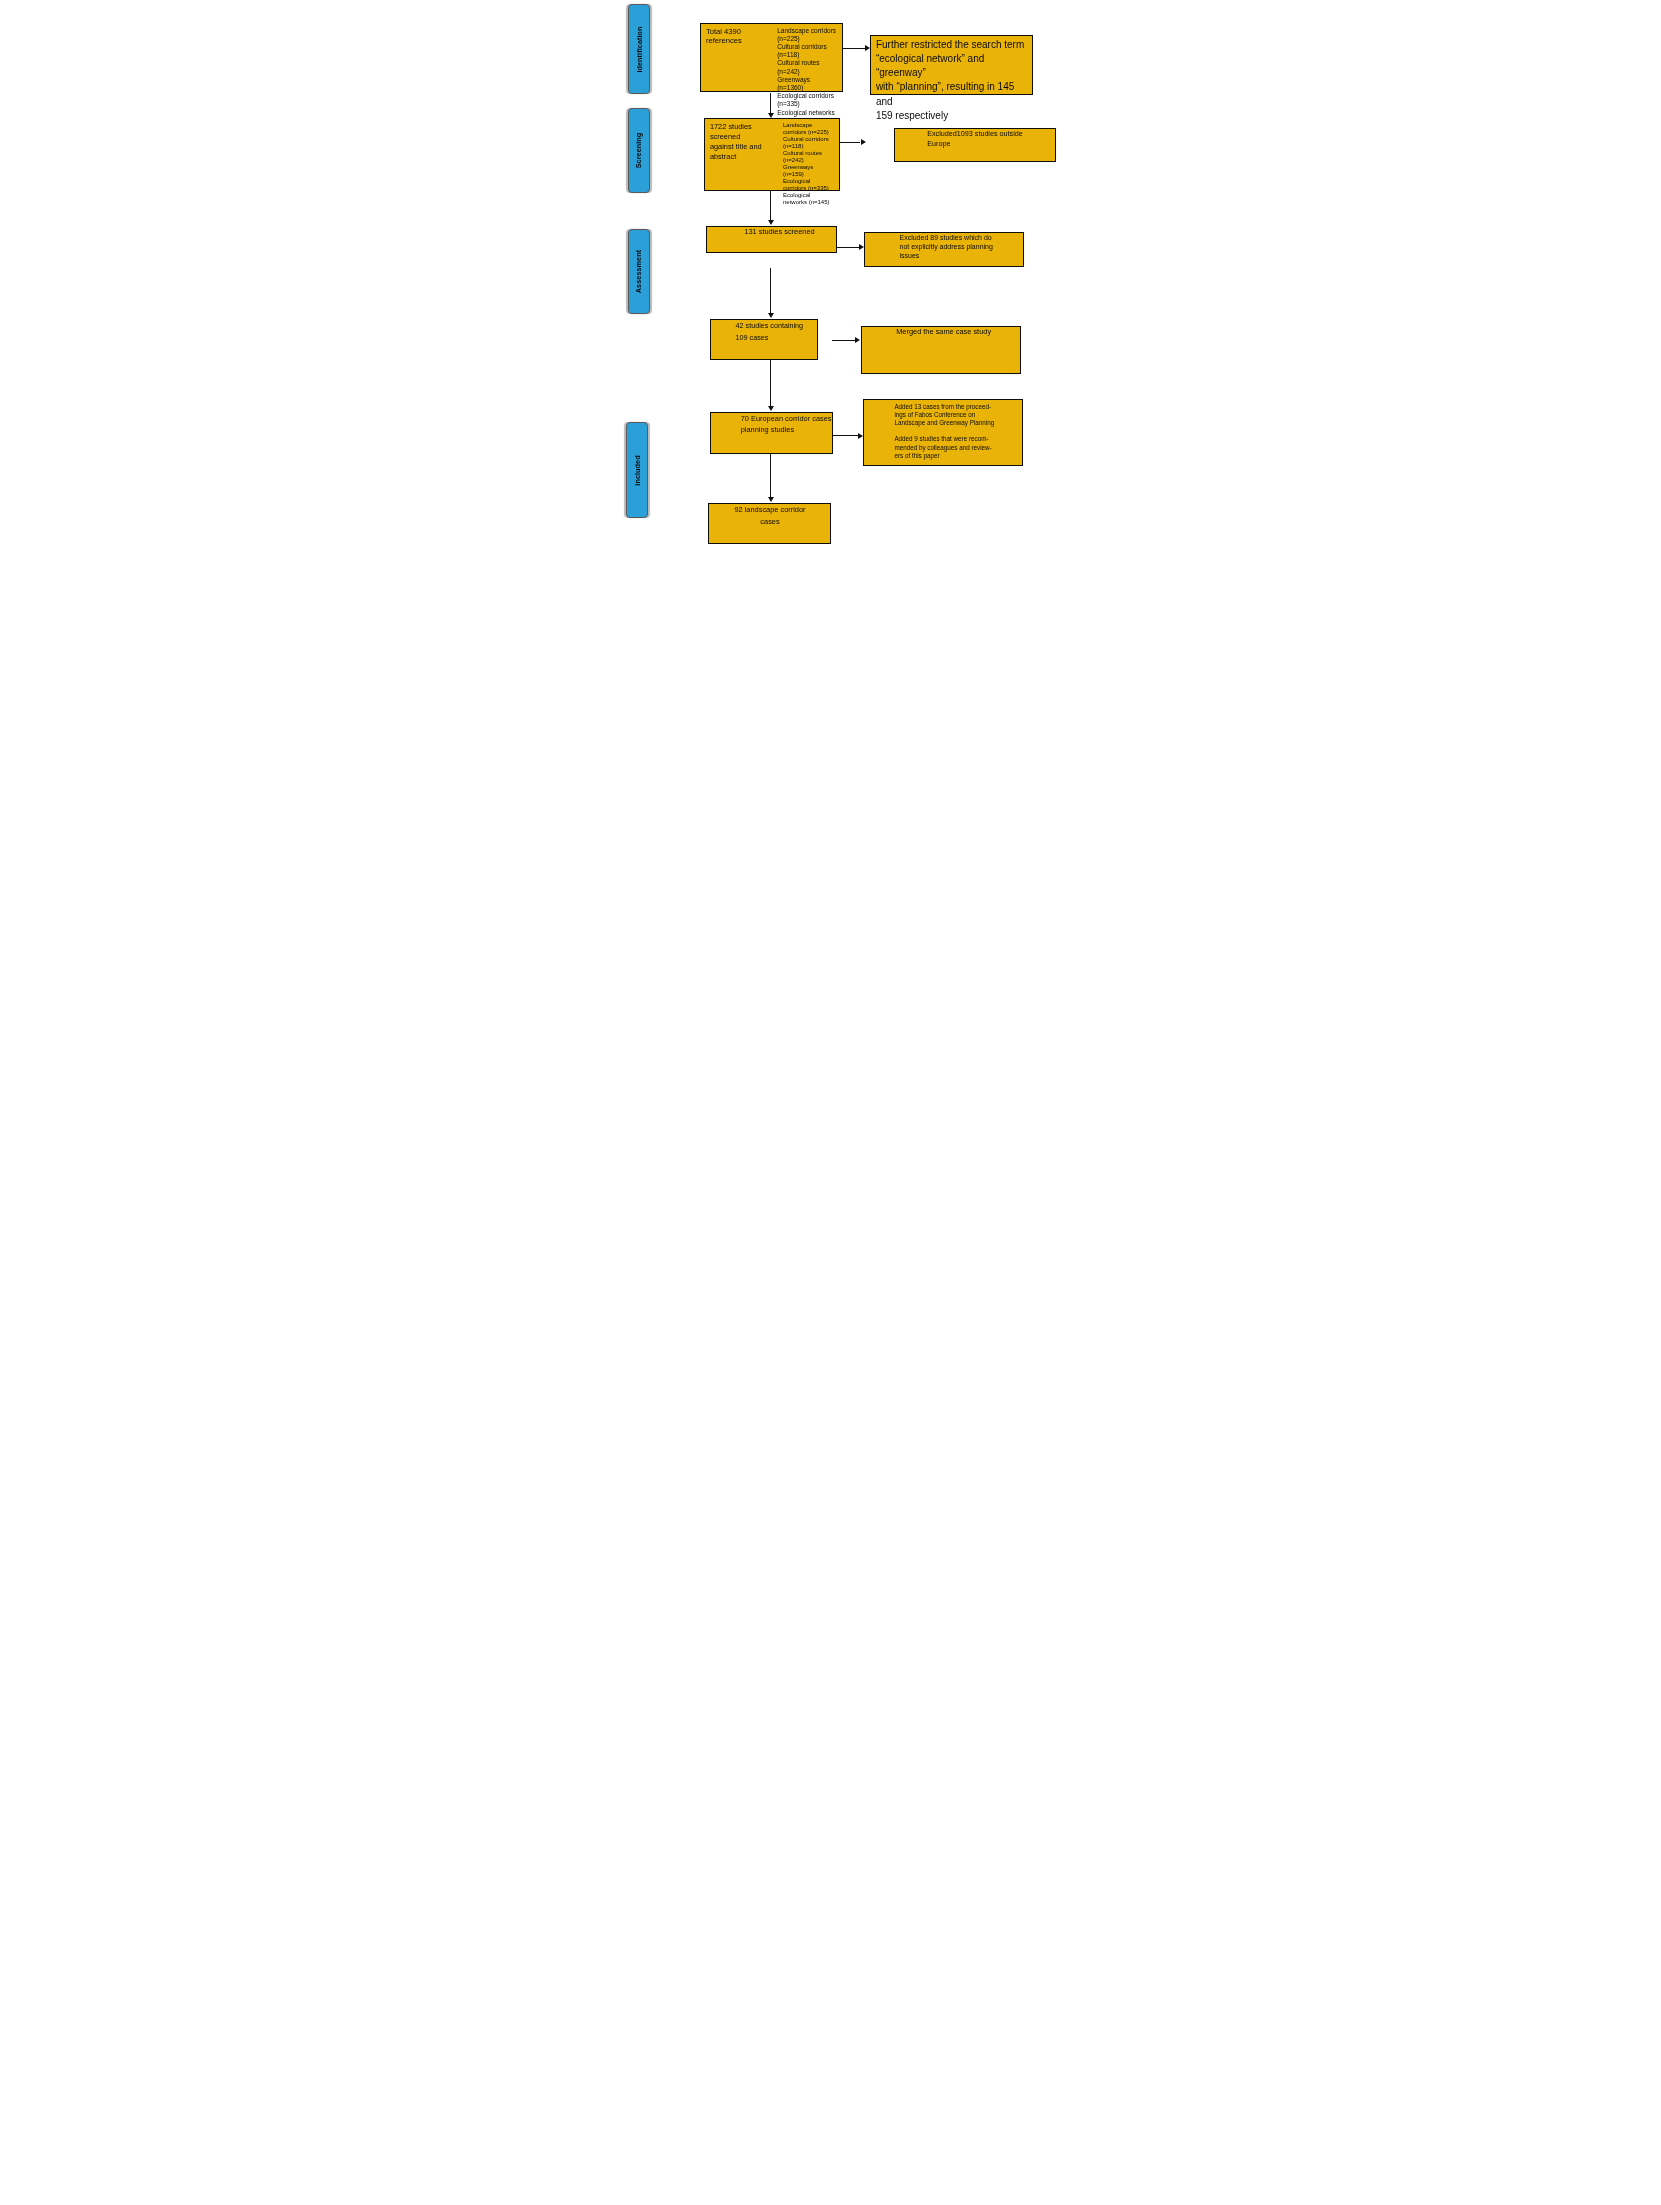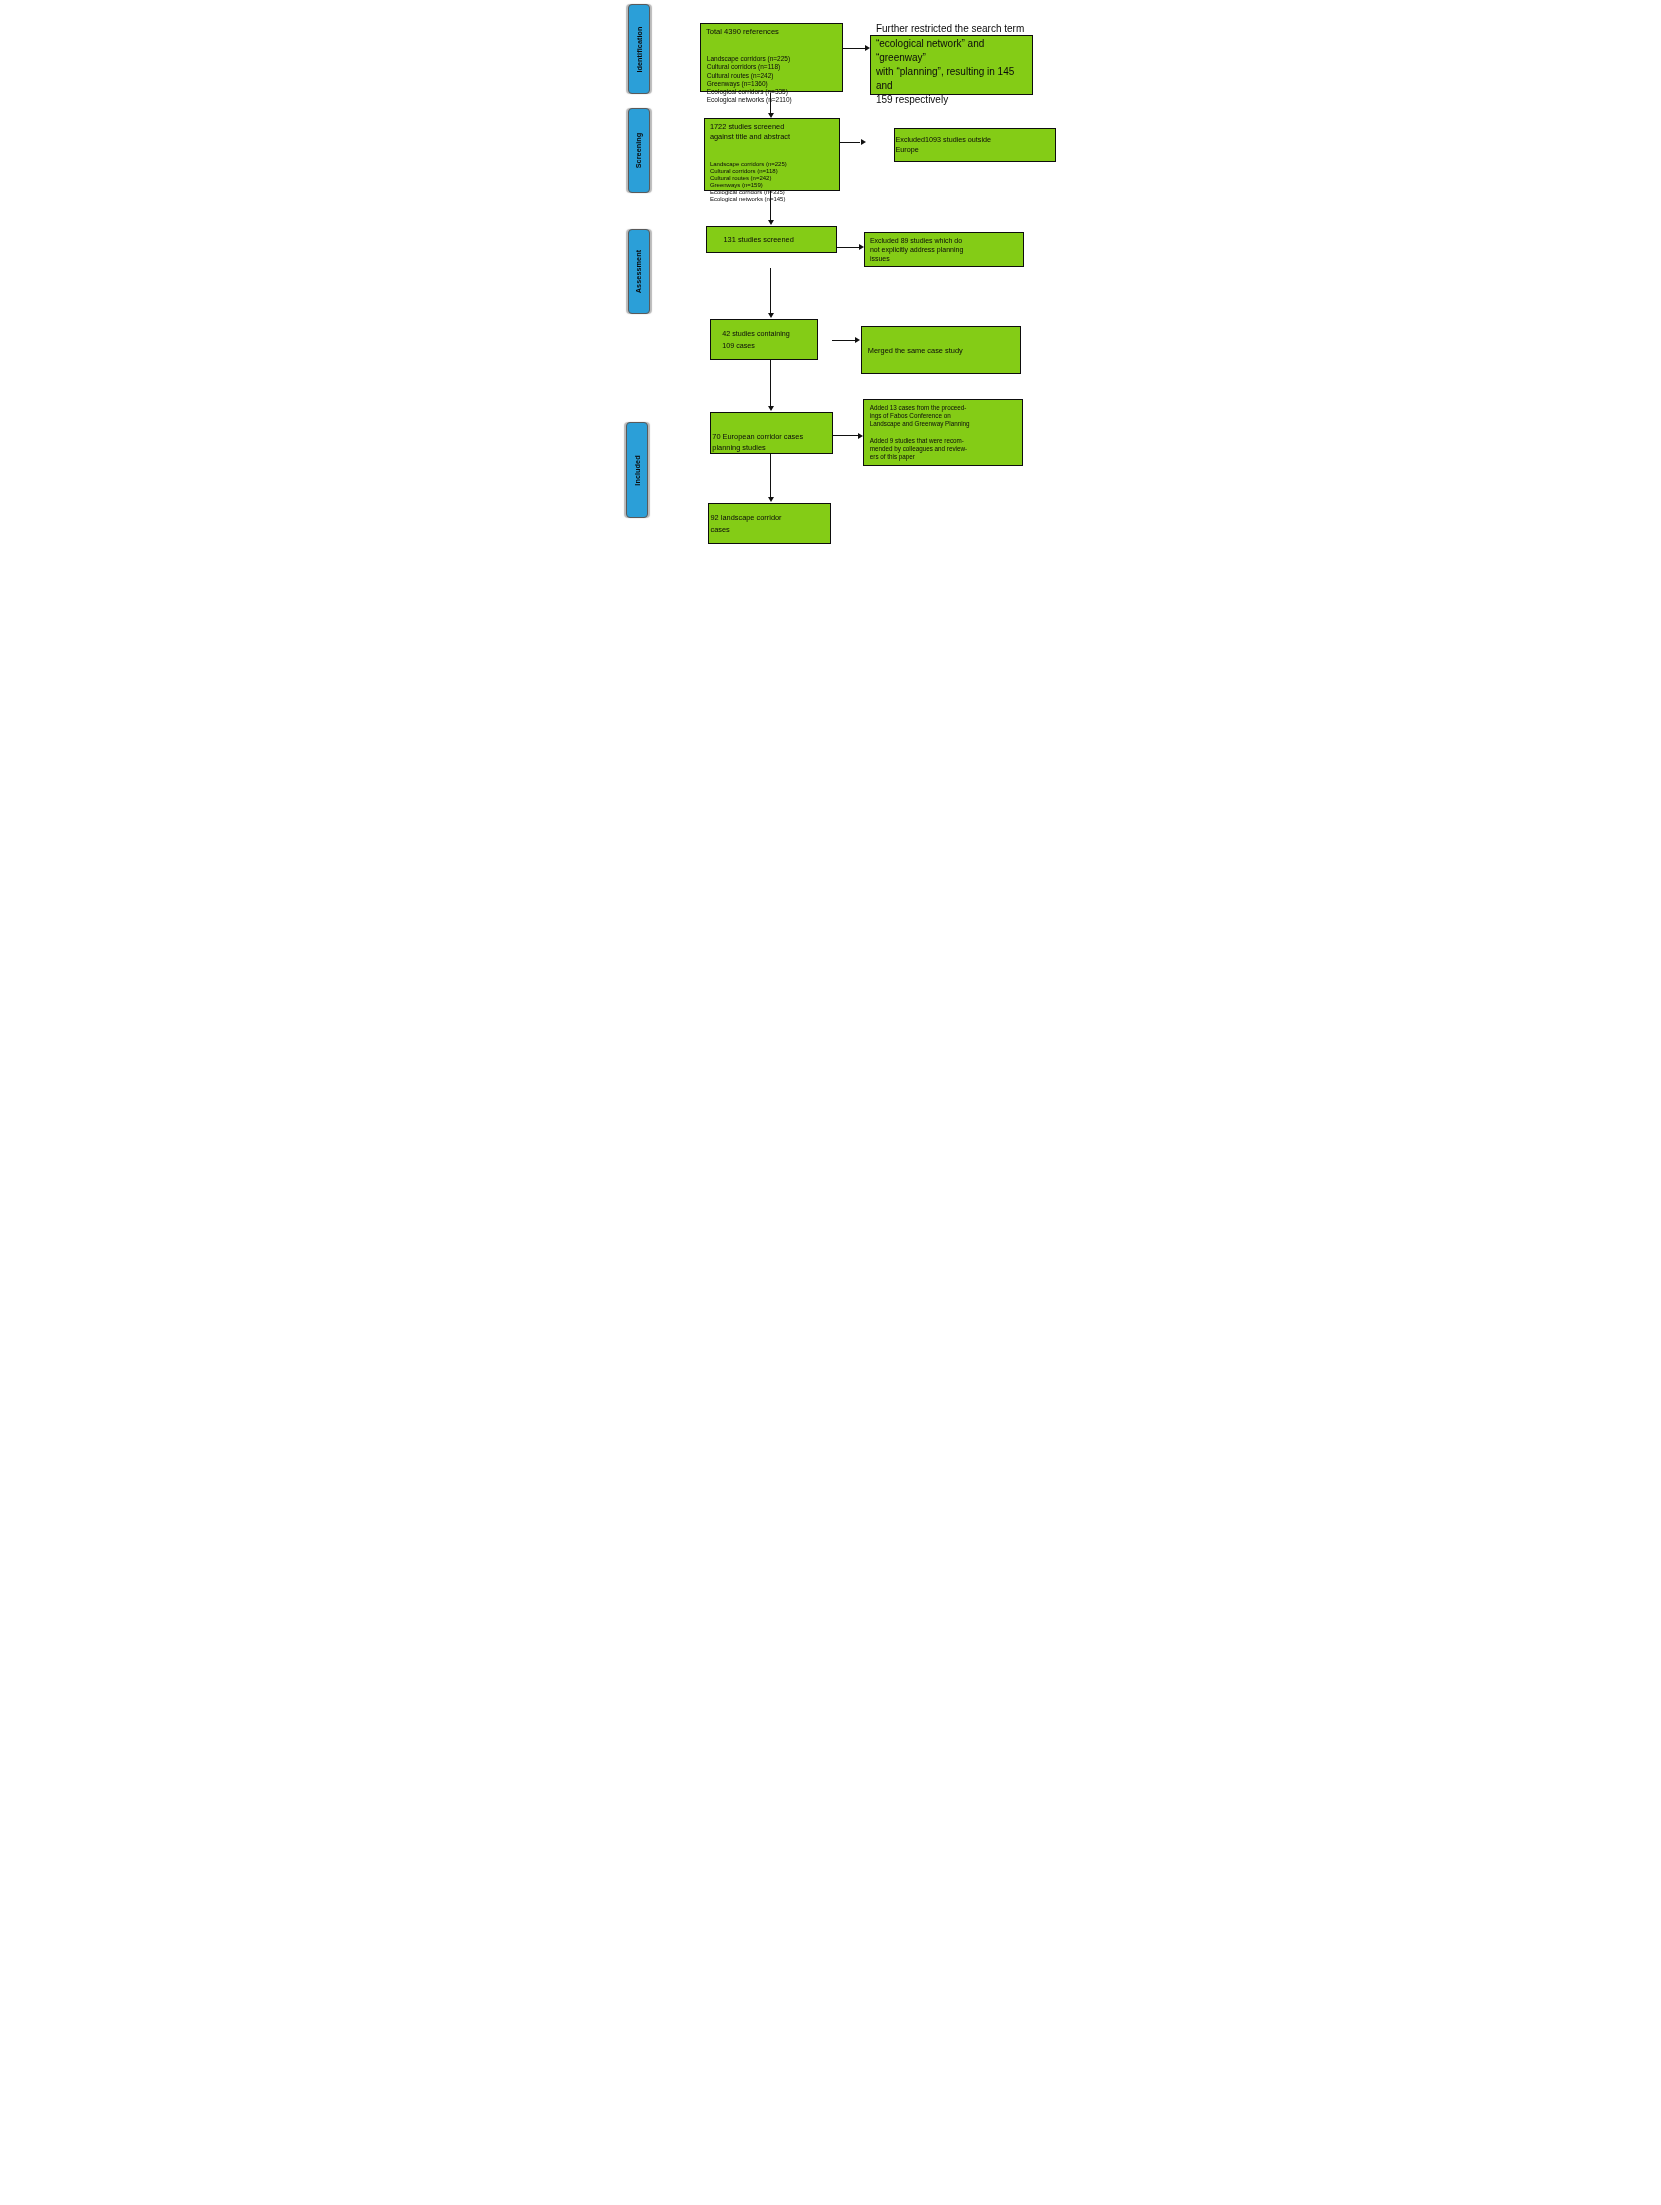--- a/index.html
+++ b/index.html
@@ -38,27 +38,27 @@
     color: #0a0a0a;
   }
   .s1 { left: 5.4px; top: 4px;    width: 20px; height: 88px; }
   .s2 { left: 5.4px; top: 108px;  width: 20px; height: 83px; }
   .s3 { left: 5.4px; top: 229px;  width: 20px; height: 83px; }
   .s4 { left: 3.6px;  top: 422px;  width: 20px; height: 94px; }
 
   
   .fbox {
     position: absolute;
-    background: #84cc16;
+    background: #eab308;
     border: 0.7px solid #0d0d0d;
     border-top-width: 1.3px;
     border-bottom-width: 1.3px;
     box-sizing: border-box;
     display: flex;
-    flex-direction: column;
+    flex-direction: row;
     justify-content: flex-start;
     gap: 19px;
   }
   .fbox .title { white-space: pre-line; }
   .fbox .body  { white-space: pre-line; }
 
   .b1 { left: 77px; top: 23px;  width: 143px; height: 69px; padding: 2.7px 4.5px 1.8px 5.4px; }
   .b1 .title { font-size: 7.6px; line-height: 1.25; }
   .b1 .body  { font-size: 6.5px; line-height: 1.26; padding-left: 0.9px; }
 
@@ -69,21 +69,21 @@
   .b3 { left: 83px; top: 226px; width: 131px; height: 27px; justify-content: center; padding-left: 17px; }
   .b3 .title { font-size: 7.4px; }
 
   .b4 { left: 87px; top: 319px; width: 108px; height: 41px; justify-content: center; padding-left: 11.7px; }
   .b4 .title { font-size: 7.2px; line-height: 1.6; }
 
   .b5 { left: 87px; top: 412px; width: 123px; height: 42px; justify-content: flex-end; padding-left: 1.8px; }
   .b5 .title { font-size: 7.4px; line-height: 1.5; }
   .b5 .title { text-indent: 0; }
 
-  .b6 { left: 85px; top: 503px; width: 123px; height: 41px; justify-content: center; padding-left: 2px; }
+  .b6 { left: 85px; top: 503px; width: 123px; height: 41px; justify-content: center; padding-left: 2px; text-align: center; }
   .b6 .title { font-size: 7.4px; line-height: 1.6; }
 
   
   .r1 { left: 247px; top: 35px;  width: 163px; height: 60px; justify-content: center; padding: 1.8px 3.6px 1.8px 5.4px; }
   .r1 .body { font-size: 10px; line-height: 1.42; }
 
   .r2 { left: 243px; top: 128px; width: 162px; height: 34px; justify-content: center; padding-left: 1px; margin-left: 28px; }
   .r2 .body { font-size: 7.2px; line-height: 1.45; }
 
   .r3 { left: 241px; top: 232px; width: 160px; height: 35px; justify-content: center; padding-left: 5.4px; }

